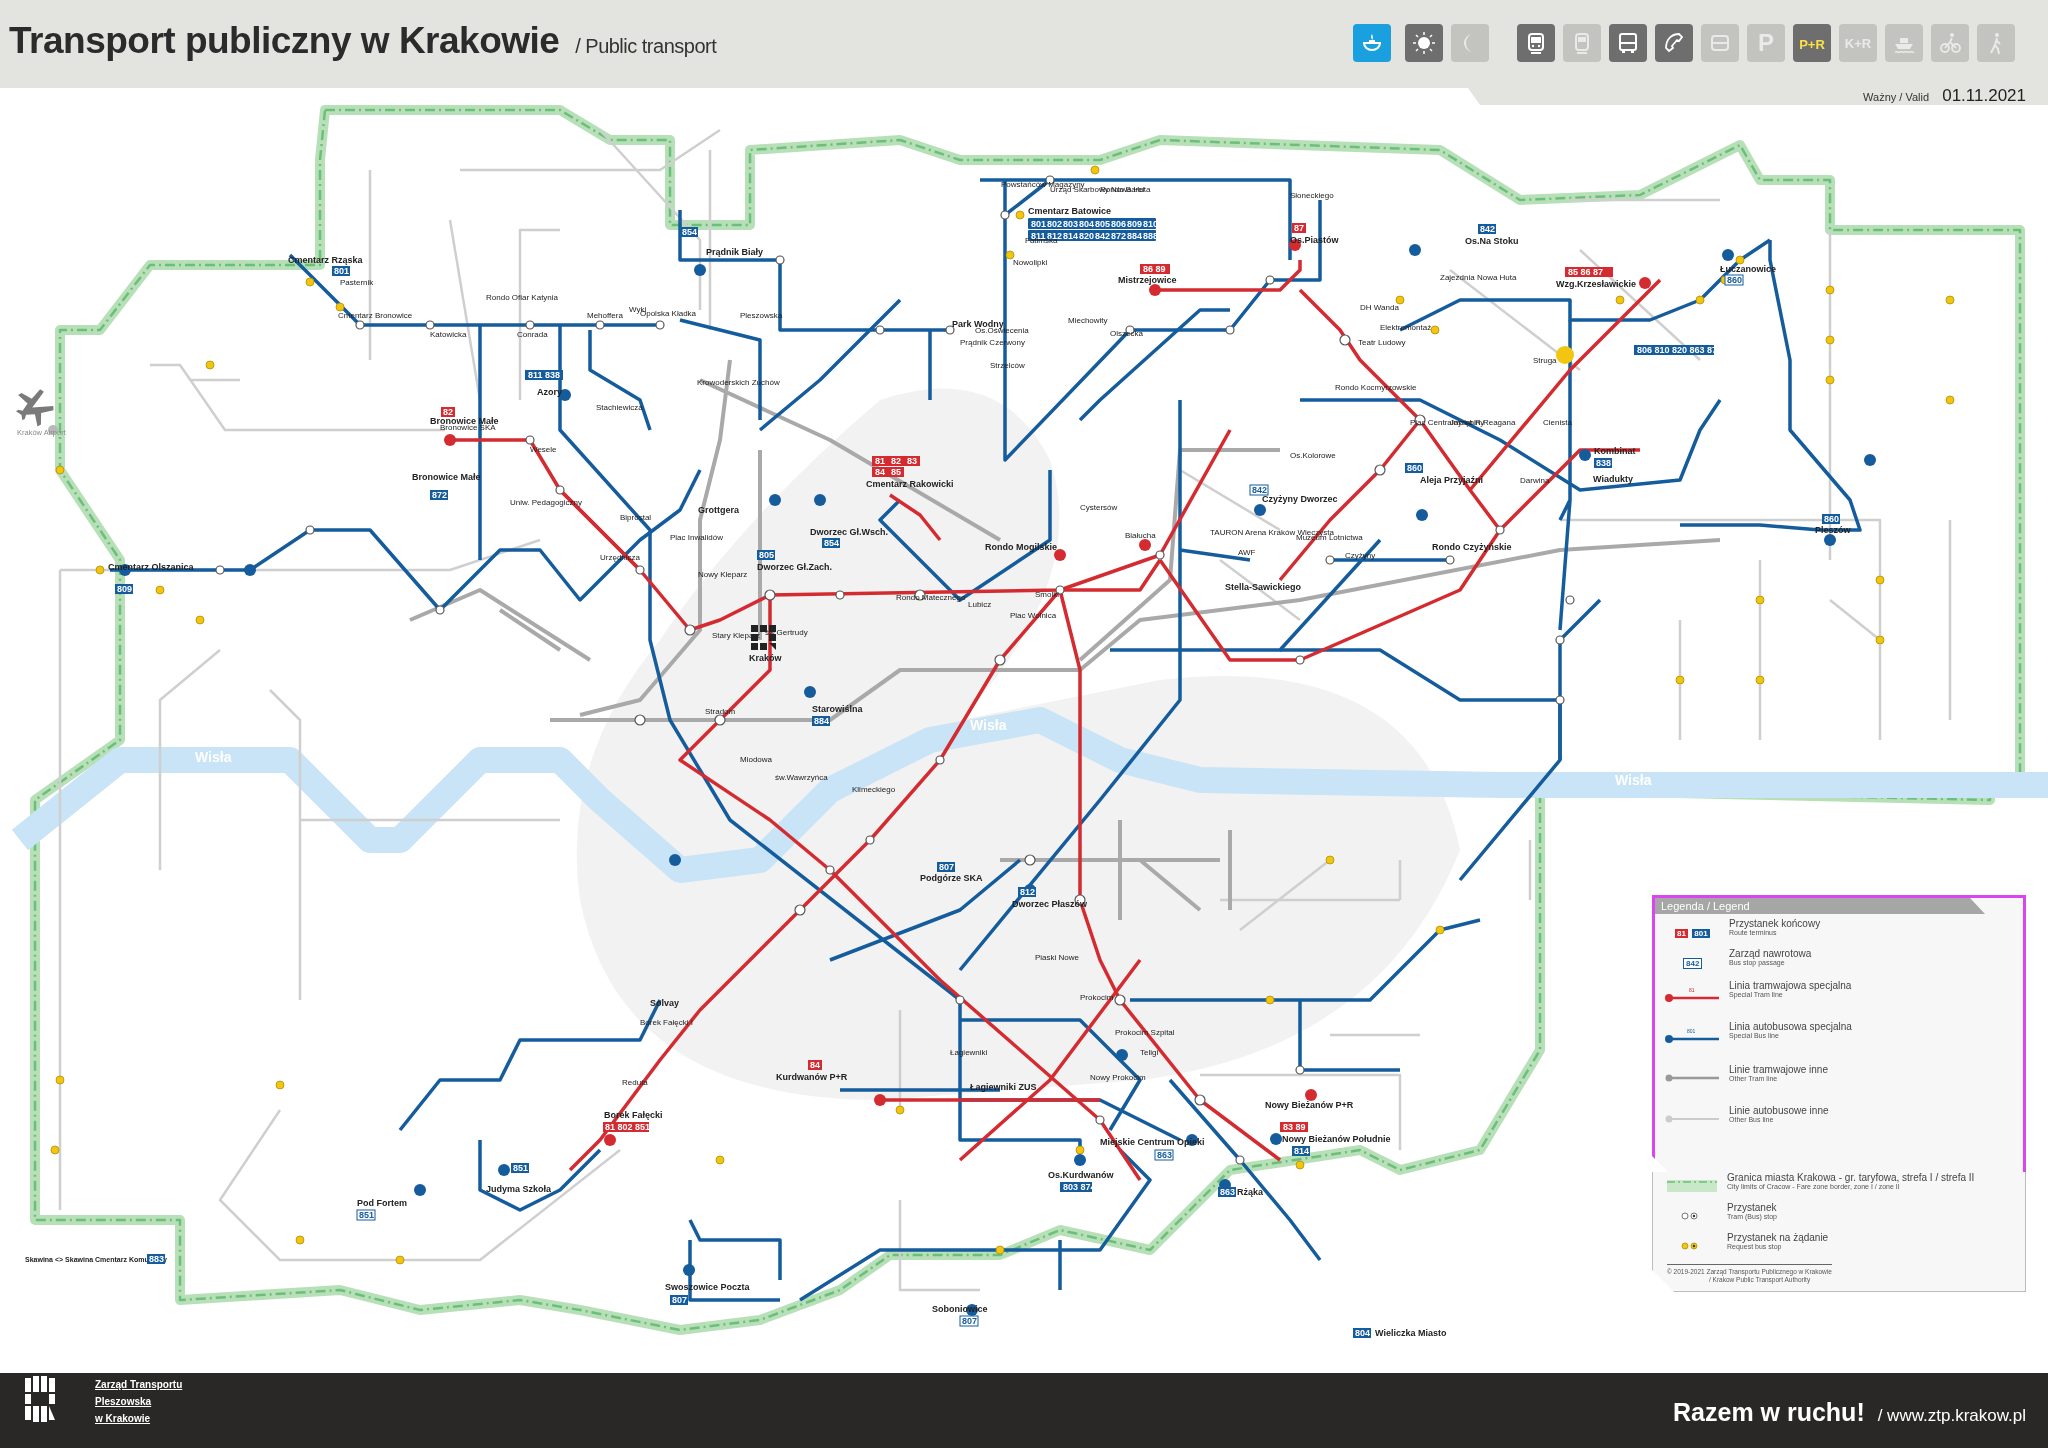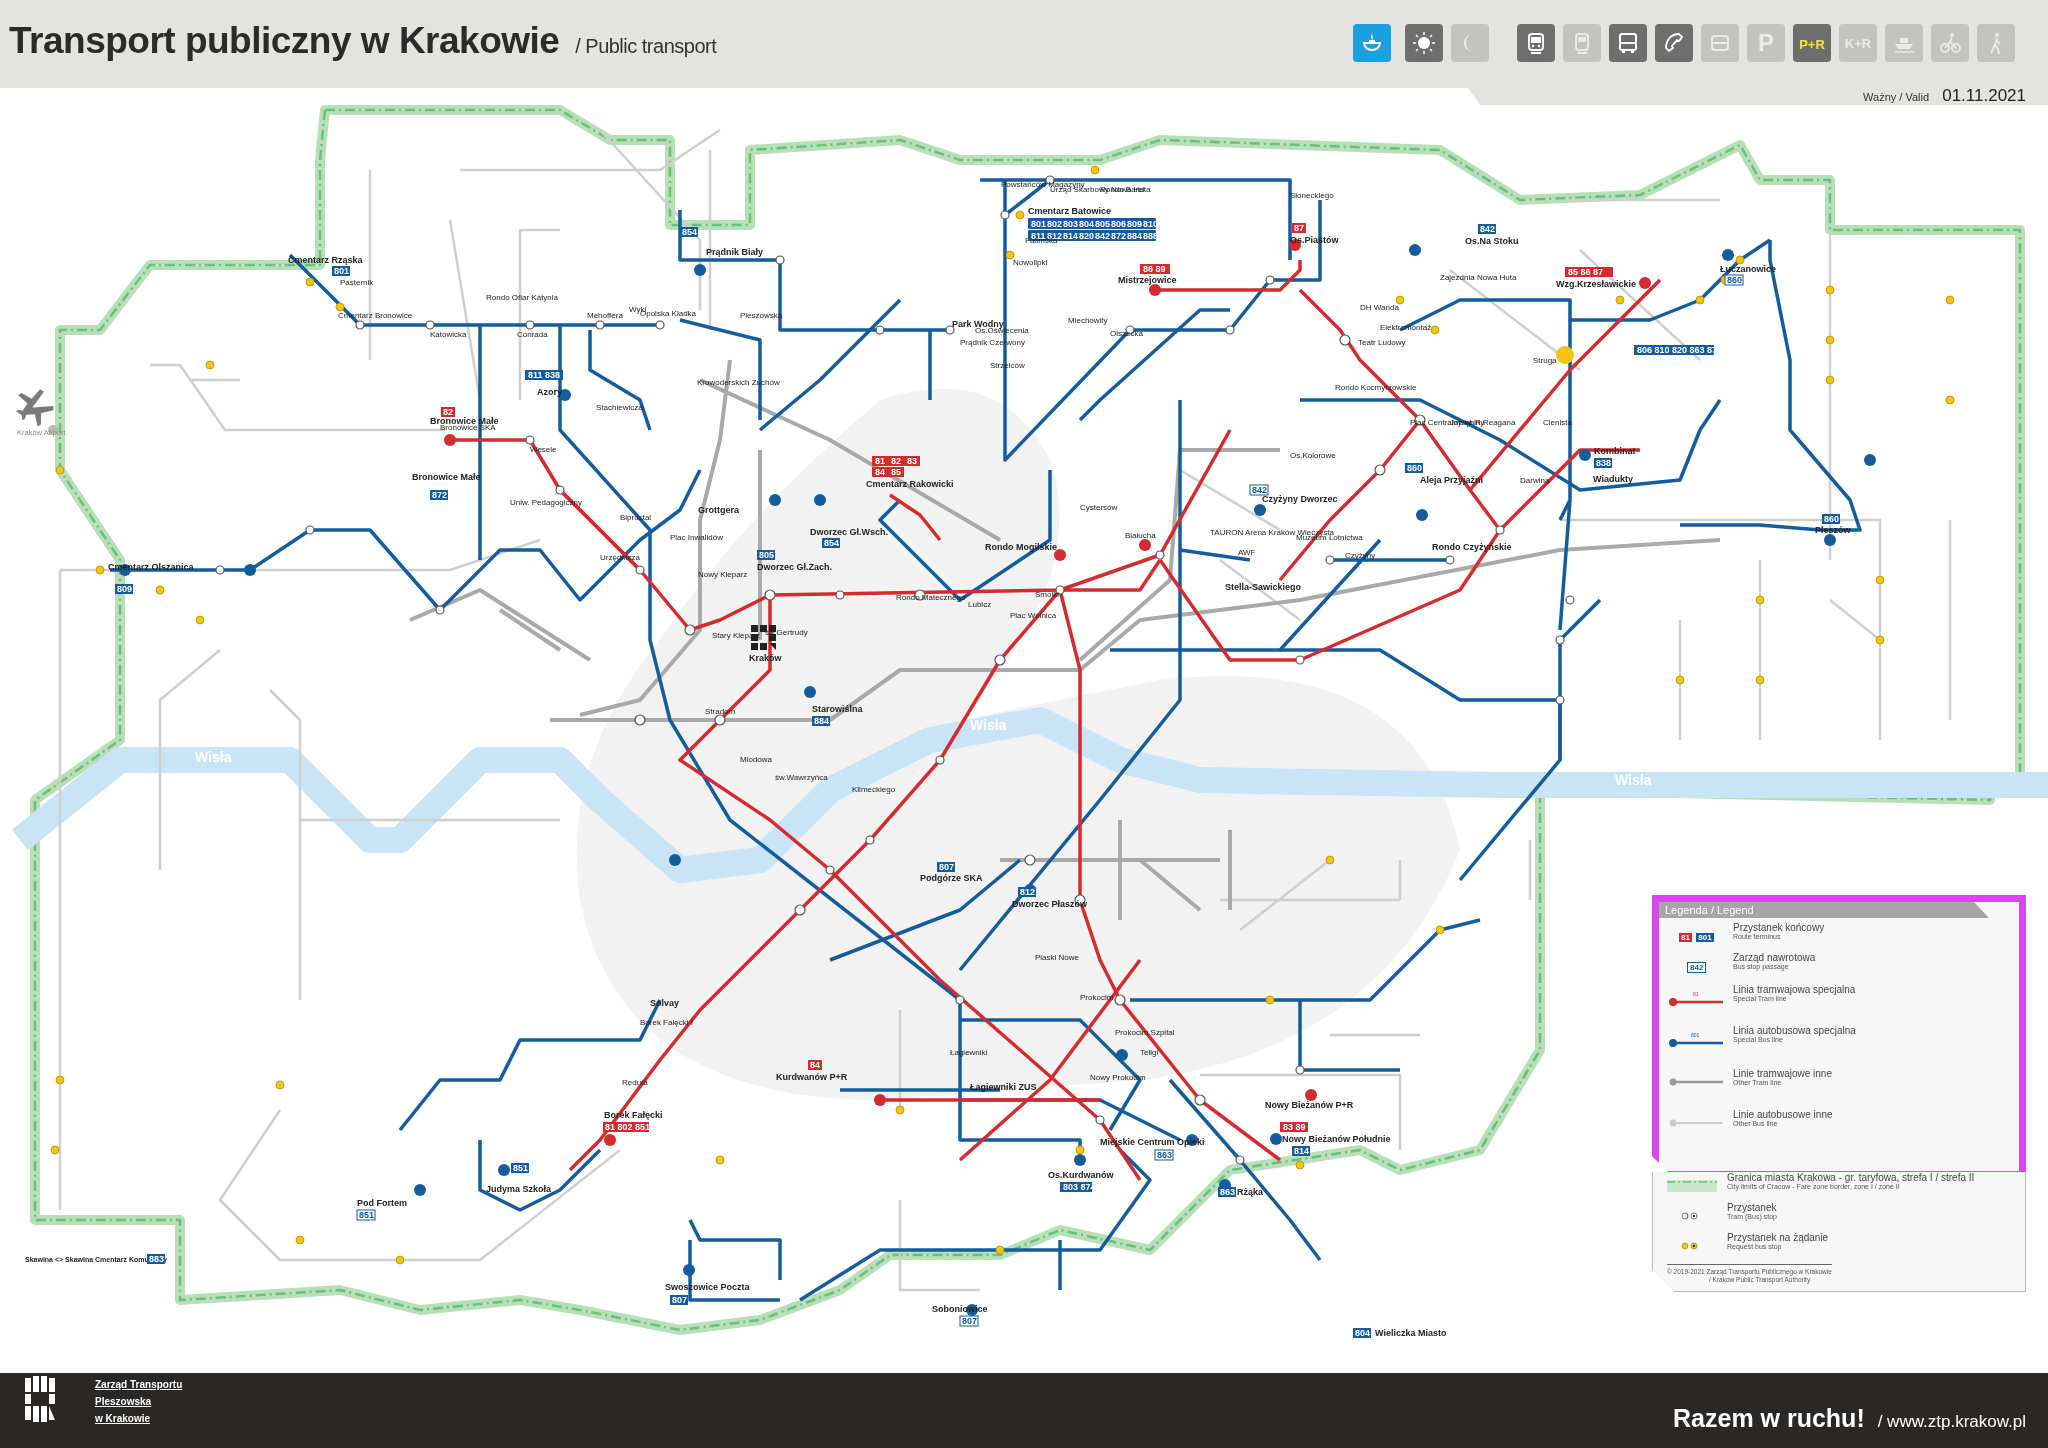--- a/index.html
+++ b/index.html
@@ -47,33 +47,33 @@
   .term-red { fill: #d42b31; }
   .term-grey { fill: #b8b8b8; }
   .badge-blue rect { fill: #155c9c; }
   .badge-red rect { fill: #d42b31; }
   .badge text { font-family: "Liberation Sans", sans-serif; font-size: 9px; font-weight: bold; fill: #fff; }
   .badge-out rect { fill: #fff; stroke: #155c9c; stroke-width: 1; }
   .badge-out text { fill: #155c9c; }
   .bigshape { fill: #ededed; }
 
   
-  .legend { position: absolute; left: 1652px; top: 895px; width: 374px; height: 283px; background: #f7f7f7; border: 7px solid #d946ef; clip-path: polygon(0 0, 100% 0, 100% 100%, 22px 100%, 0 calc(100% - 22px)); }
+  .legend { position: absolute; left: 1652px; top: 895px; width: 374px; height: 283px; background: #f7f7f7; border: 3px solid #d946ef; clip-path: polygon(0 0, 100% 0, 100% 100%, 22px 100%, 0 calc(100% - 22px)); }
   .legend-head { position: absolute; left: 0; top: 0; width: 330px; height: 16px; background: #a6a6a6; color: #fff; font-size: 11px; padding-left: 6px; line-height: 16px; clip-path: polygon(0 0, 315px 0, 330px 100%, 0 100%); }
   .lg-row { position: absolute; left: 0; width: 374px; height: 30px; }
   .lg-sym { position: absolute; left: 8px; top: 4px; width: 60px; height: 20px; }
   .lg-text { position: absolute; left: 74px; top: 0; }
   .lg-text .pl { font-size: 10px; color: #444; }
   .lg-text .en { font-size: 7px; color: #555; }
 
   
   .footer { position: absolute; left: 0; top: 1373px; width: 2048px; height: 75px; background: #292827; }
   .logo { position: absolute; left: 25px; top: 1376px; width: 36px; height: 46px; }
   .org { position: absolute; left: 95px; top: 1376px; color: #fff; font-size: 10px; font-weight: bold; line-height: 17px; text-decoration: underline; }
-  .slogan { position: absolute; right: 22px; top: 1398px; color: #fff; font-size: 25px; font-weight: bold; margin-top: 6px; }
+  .slogan { position: absolute; right: 22px; top: 1398px; color: #fff; font-size: 25px; font-weight: bold; }
   .slogan .url { font-size: 17px; font-weight: normal; margin-left: 6px; }
 </style>
 </head>
 <body>
 
 <div class="page">
 
   <div class="header">
     <div class="title">
       <span>Transport publiczny w Krakowie</span>

